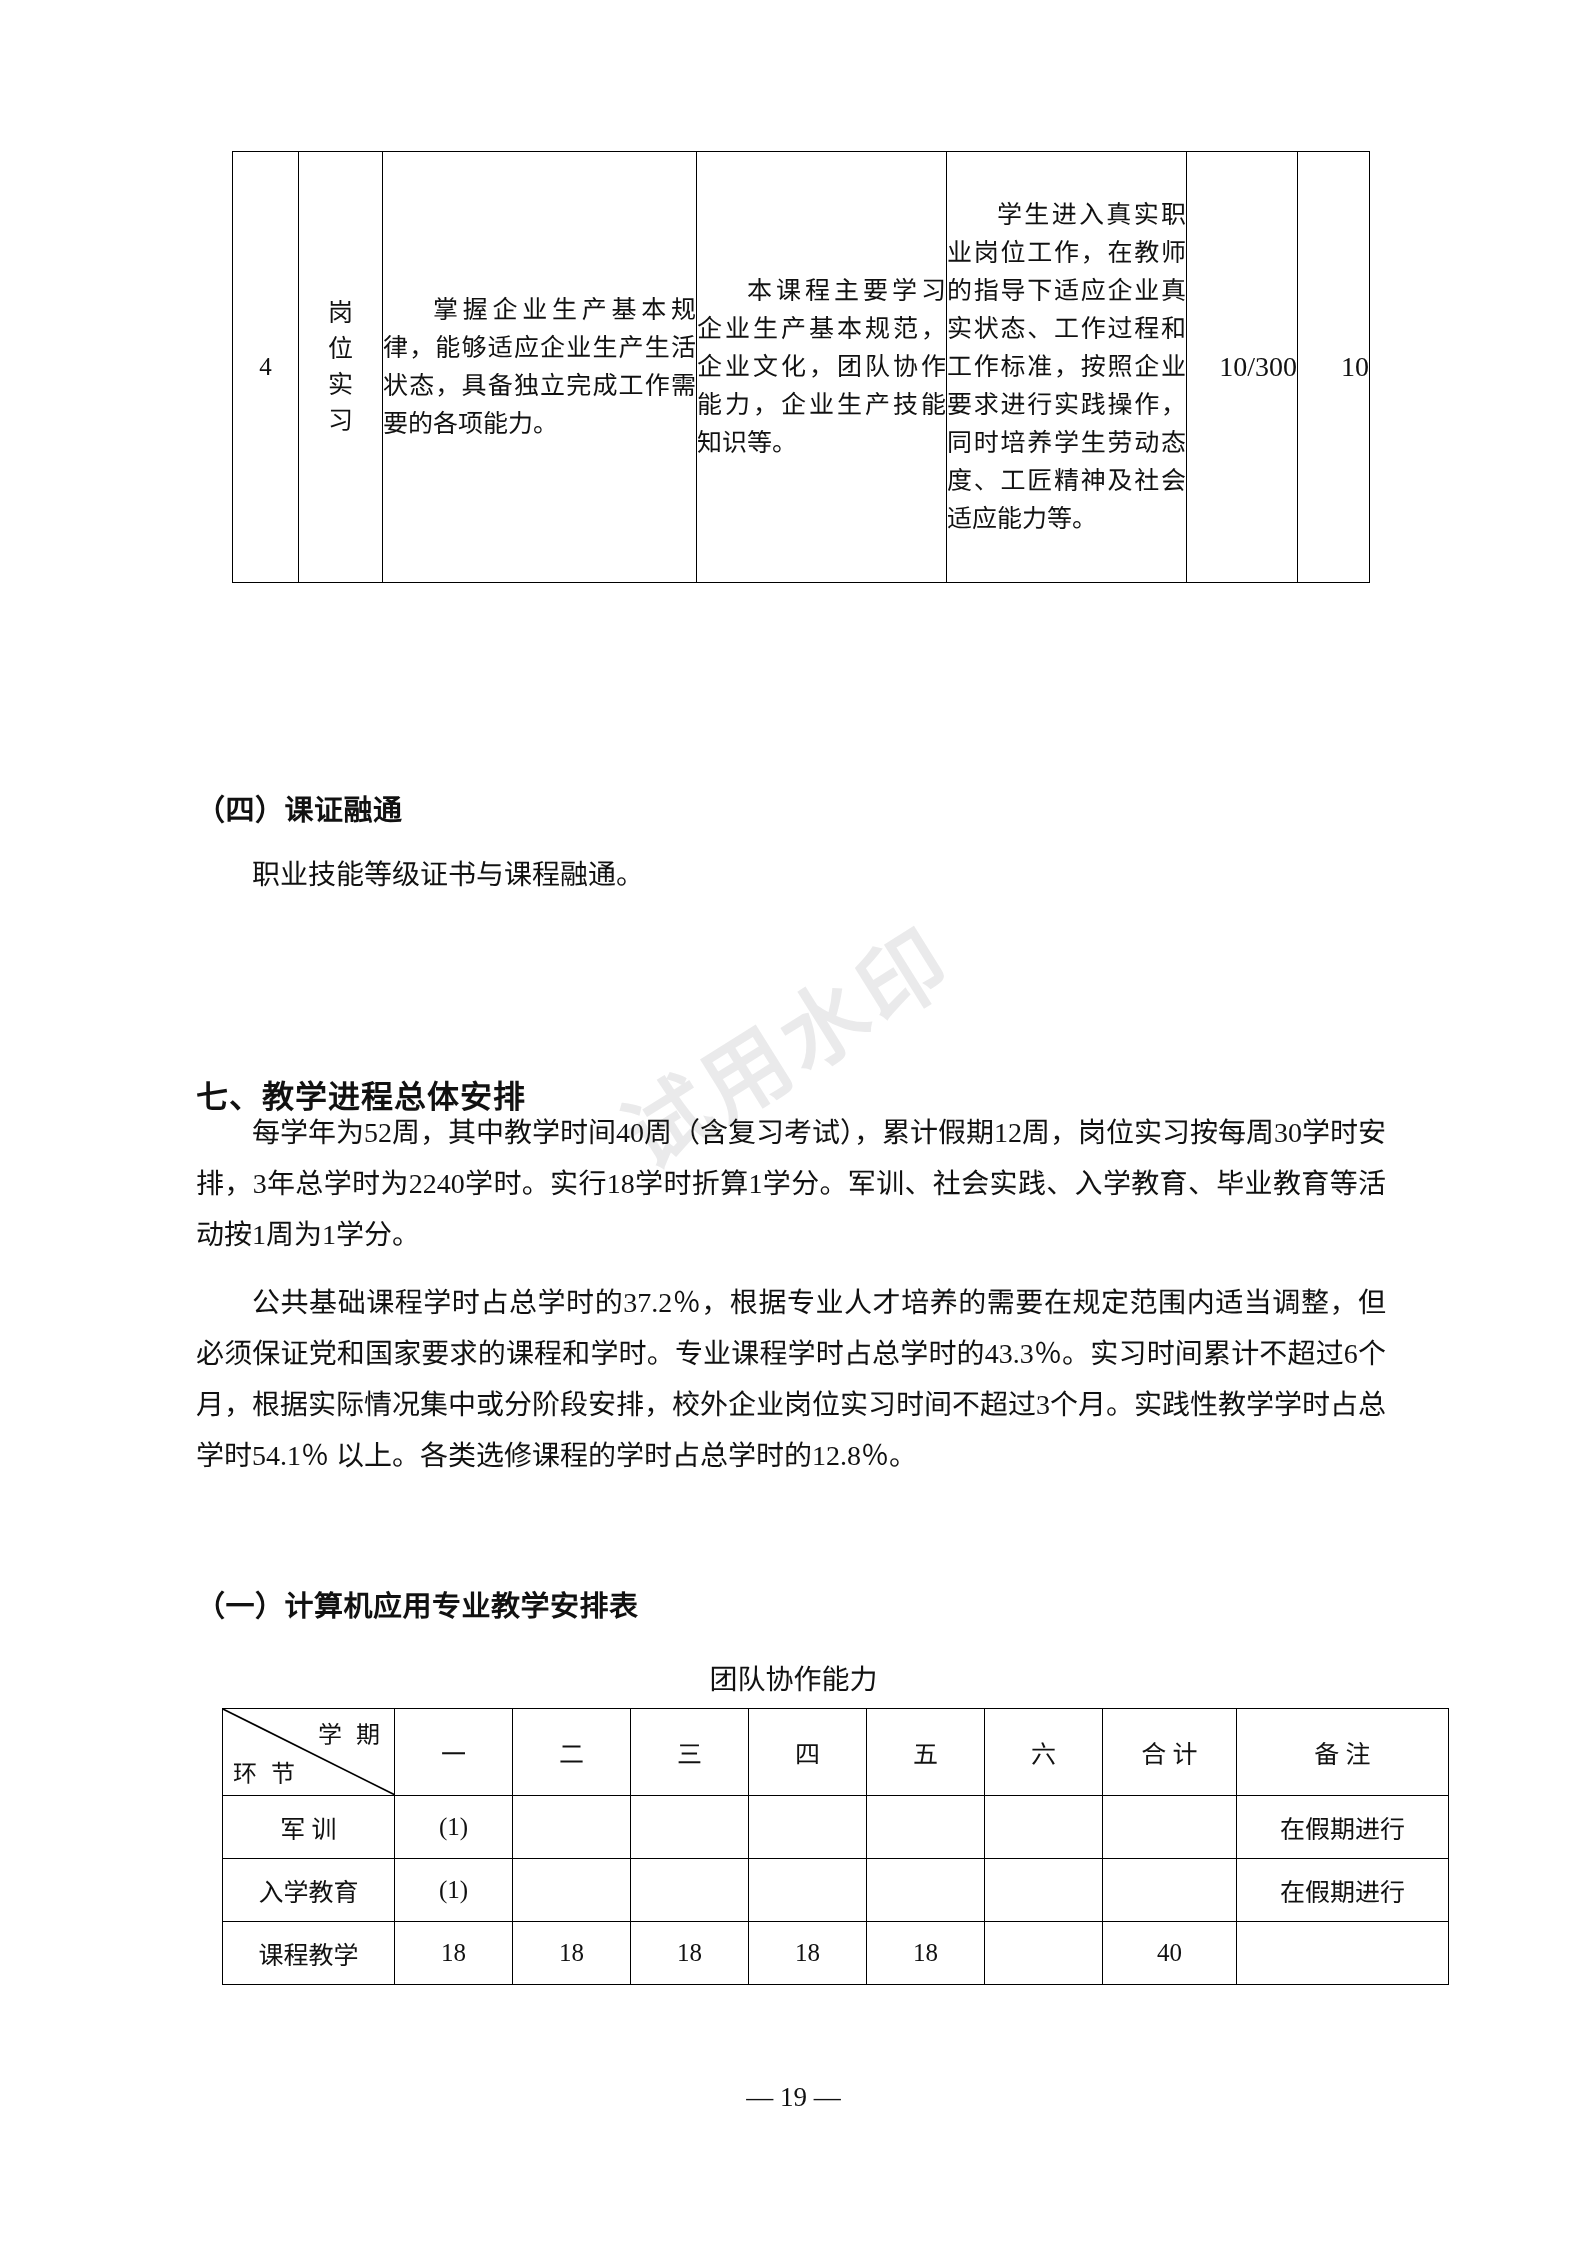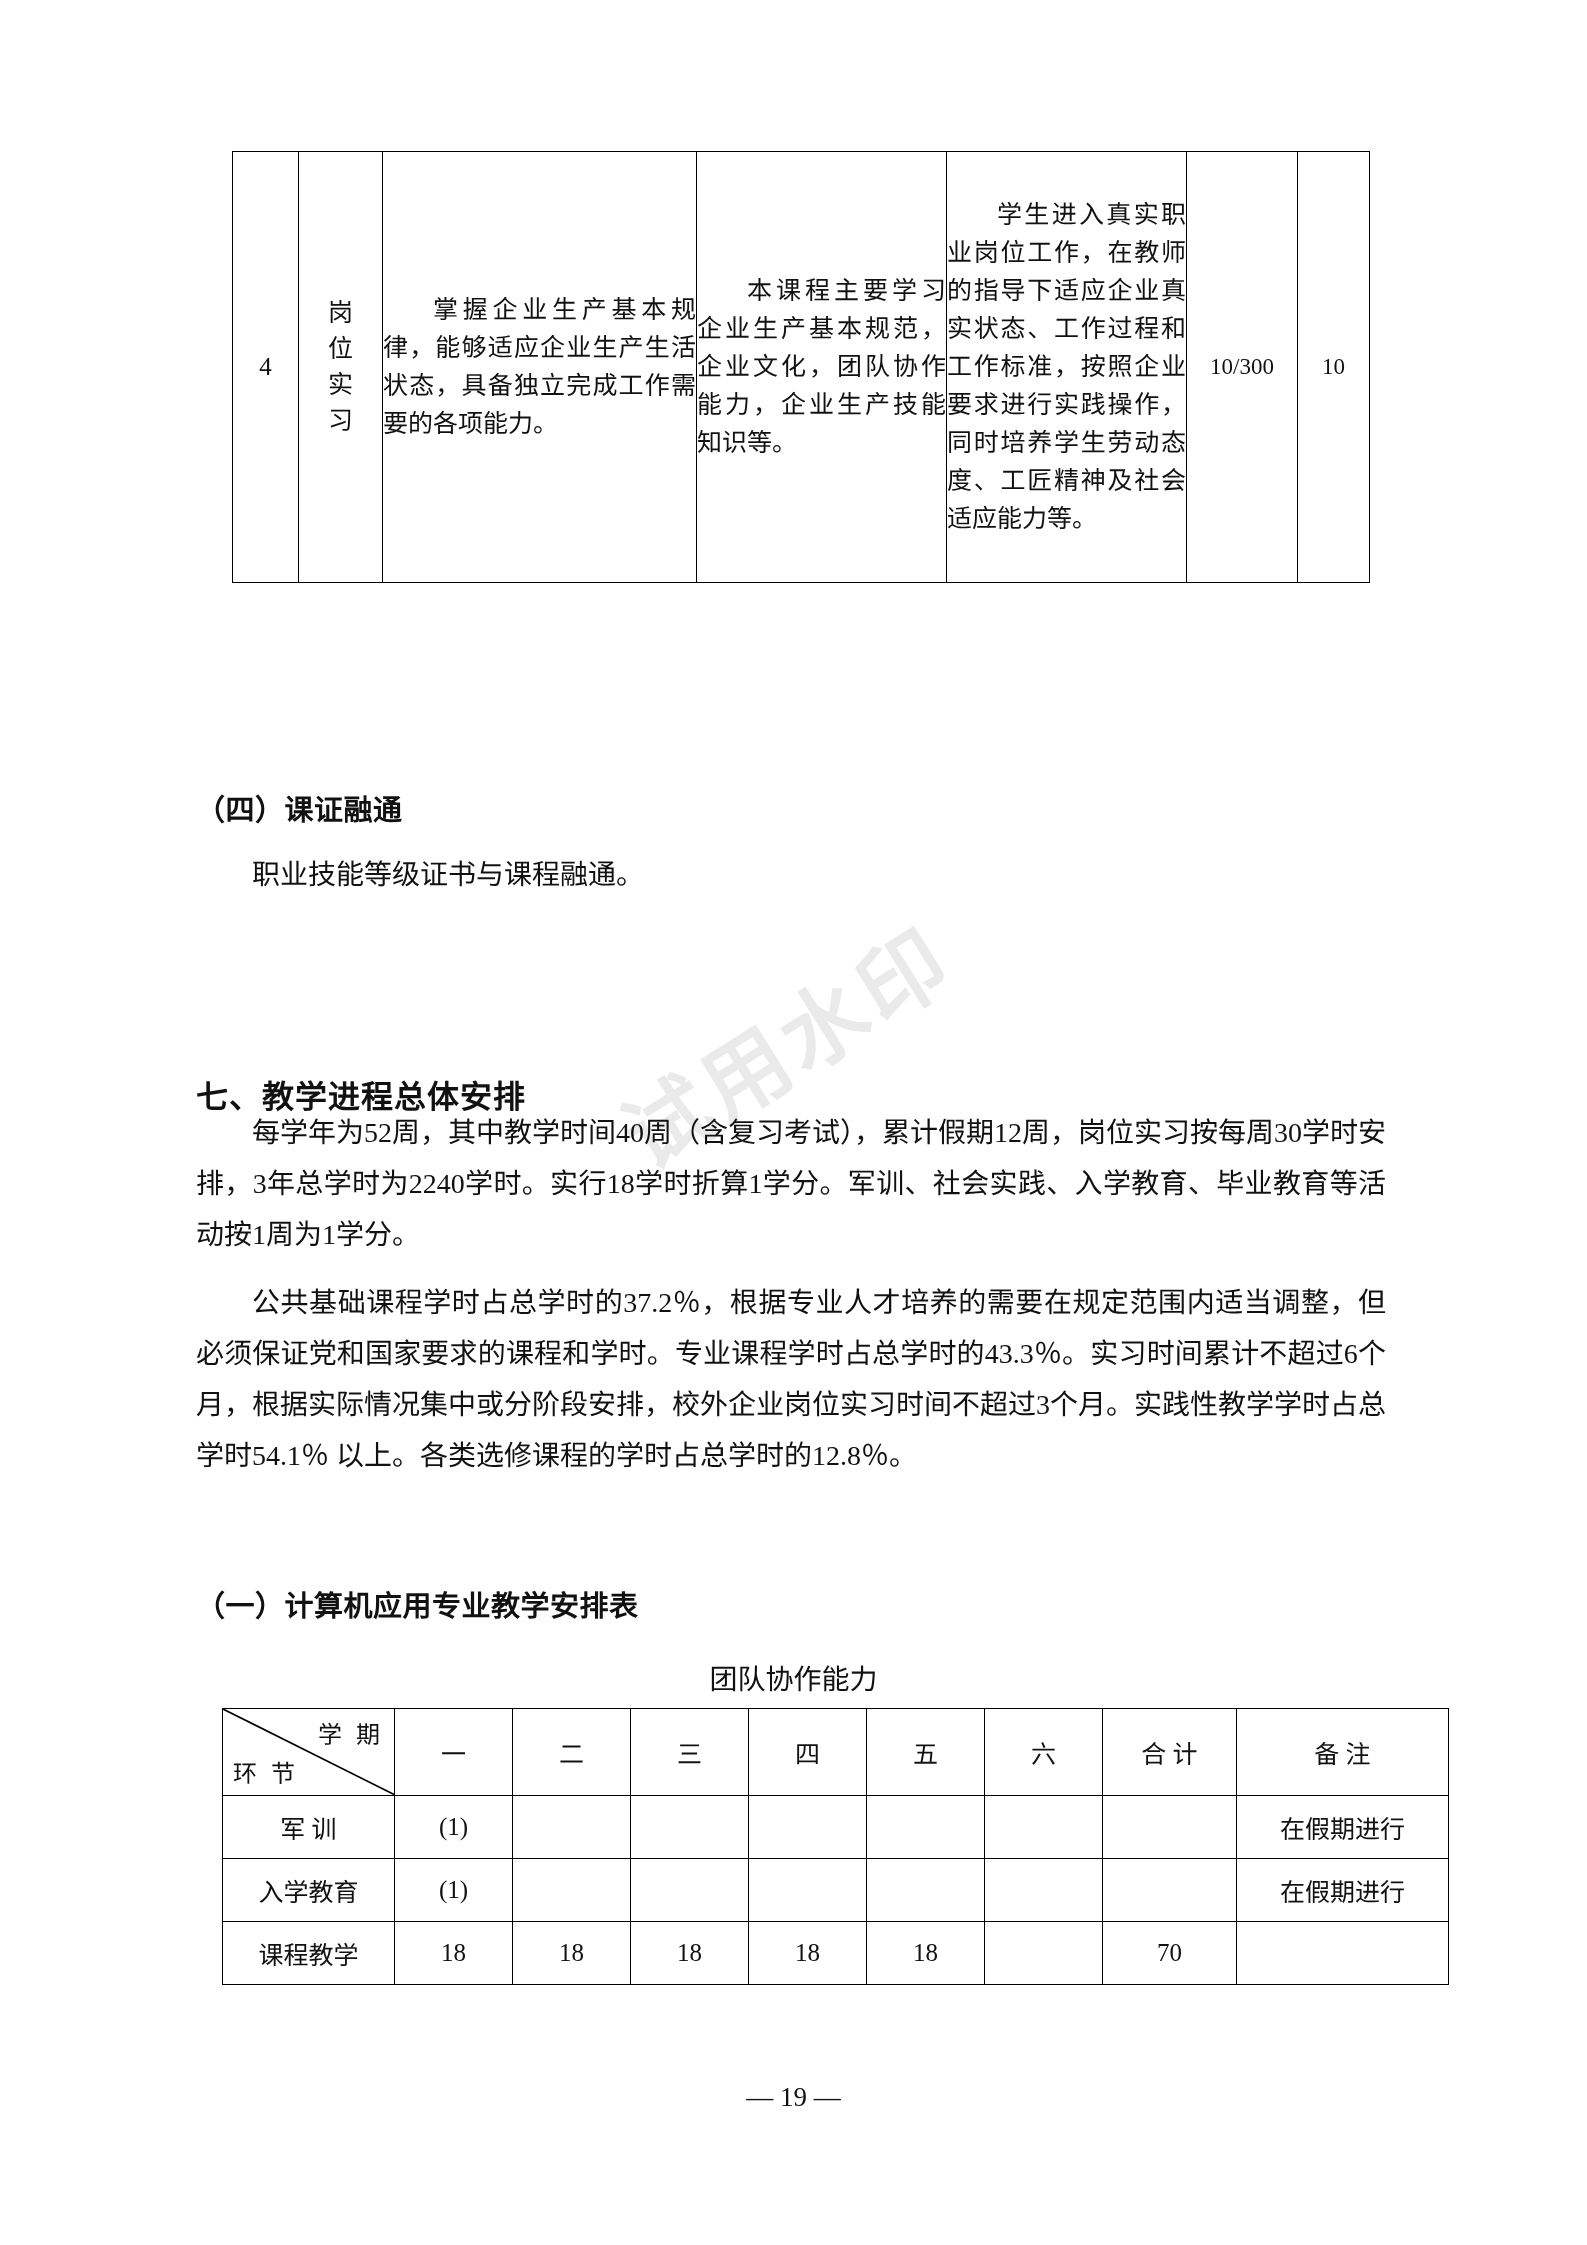--- a/index.html
+++ b/index.html
@@ -76,22 +76,22 @@
   .cell-para {
     font-size: 25px;
     line-height: 1.52;
     text-align: justify;
     text-align-last: left;
     padding: 6px 12px;
     text-indent: 2em;
     font-family: "Liberation Serif", serif;
   }
   .cell-num {
-    text-align: center;
-    font-size: 23px;
+    text-align: right;
+    font-size: 28px;
   }
   .row-tall td { height: 430px; }
 
   
   .body-block {
     position: absolute;
     left: 196px;
     width: 1190px;
     font-family: "Liberation Sans", "DejaVu Sans", sans-serif;
   }
@@ -309,21 +309,21 @@
           <td>在假期进行</td>
         </tr>
         <tr>
           <td>课程教学</td>
           <td>18</td>
           <td>18</td>
           <td>18</td>
           <td>18</td>
           <td>18</td>
           <td></td>
-          <td>70</td>
+          <td>40</td>
           <td></td>
         </tr>
       </tbody>
     </table>
   </div>
 
   <div class="footer" style="top:2082px;">— 19 —</div>
 
 </div>
 

